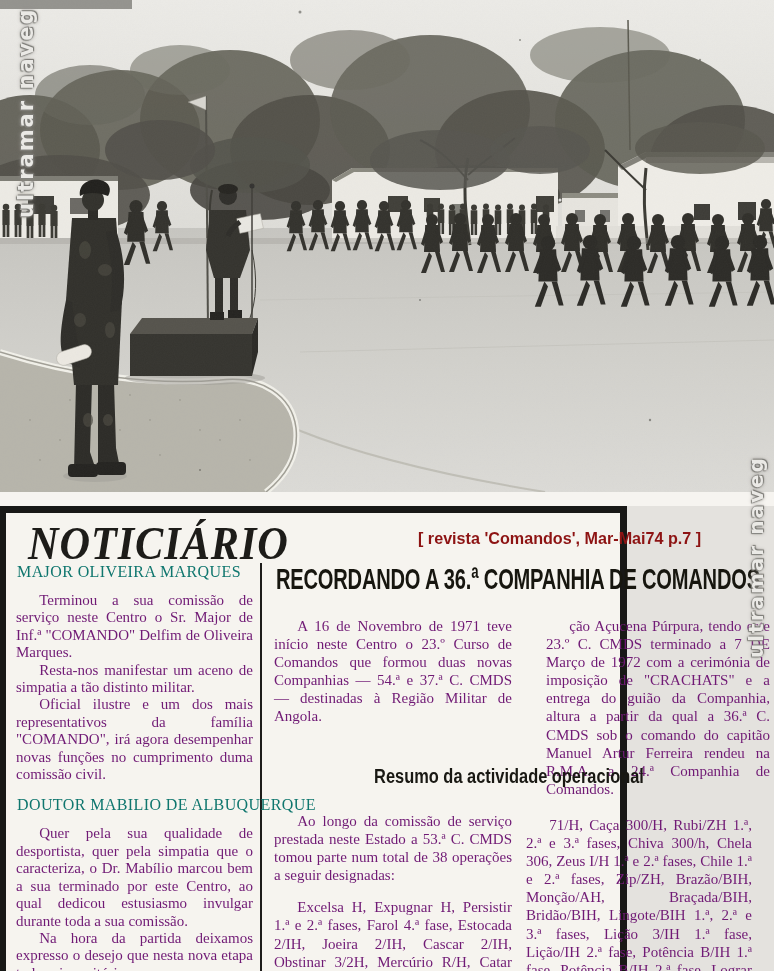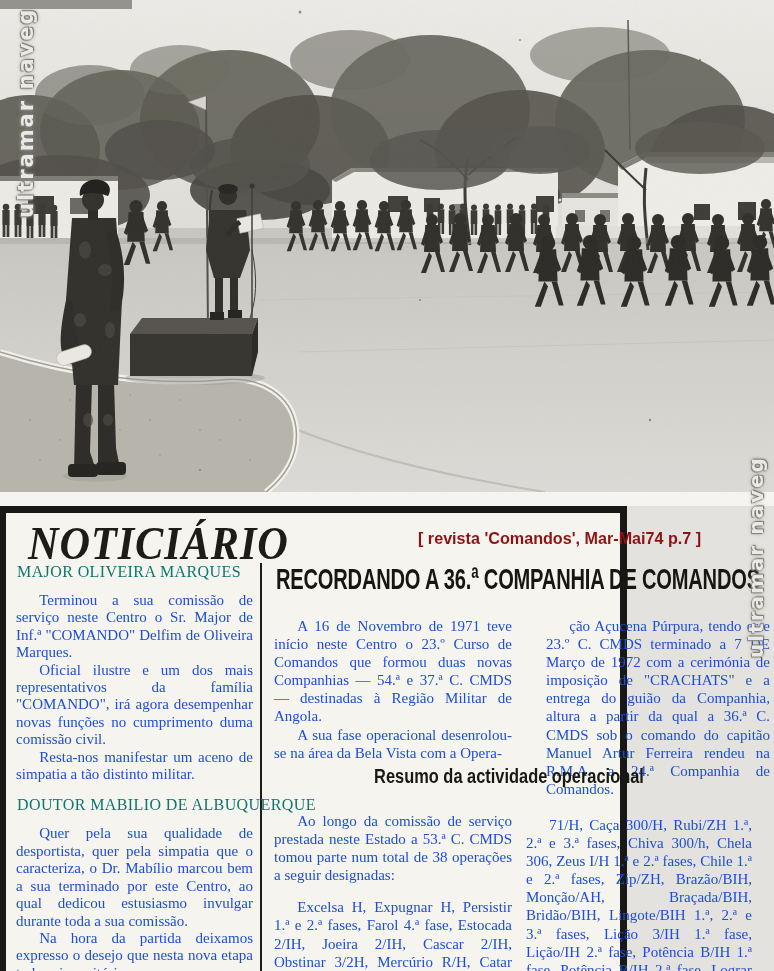--- a/index.html
+++ b/index.html
@@ -44,21 +44,21 @@
   .col-divider{position:absolute;left:254px;top:50px;bottom:0;width:2px;background:#1d1c1a;}
   
   .col1{position:absolute;left:10px;top:46px;width:237px;}
   .col-heading{
     font-family:"Liberation Serif", serif;font-size:16px;letter-spacing:.4px;
     color:#0f766e;margin:4px 0 11px 1px;white-space:nowrap;
   }
   .col-heading.second{margin-top:13px;}
   .bodytext p{
     font-size:15px;line-height:17.4px;text-align:justify;text-indent:1.55em;
-    margin:0;color:#1d4ed8;
+    margin:0;color:#701a75;
   }
   .art-col p{line-height:18.1px;}
   
   .headline{
     position:absolute;left:270px;top:49px;
     font-family:"Liberation Sans", sans-serif;font-weight:bold;font-size:30px;
     letter-spacing:-.3px;color:#17160f;white-space:nowrap;
     transform:scaleX(.67);transform-origin:left top;
   }
   .col2a{position:absolute;left:268px;top:104px;width:238px;}
@@ -315,32 +315,31 @@
 
   <div class="noticiario-title">NOTICIÁRIO</div>
 
   <div class="red-cite">[ revista 'Comandos', Mar-Mai74 p.7 ]</div>
 
   <div class="col-divider"></div>
 
   <div class="col1 bodytext">
     <div class="col-heading">MAJOR OLIVEIRA MARQUES</div>
     <p>Terminou a sua comissão de serviço neste Centro o Sr. Major de Inf.ª "COMANDO" Delfim de Oliveira Marques.</p>
+    <p>Resta-nos manifestar um aceno de simpatia a tão distinto militar.</p>
     <p>Oficial ilustre e um dos mais representativos da família "COMANDO", irá agora desempenhar novas funções no cumprimento duma comissão civil.</p>
-    <p>Resta-nos manifestar um aceno de simpatia a tão distinto militar.</p>
     <div class="col-heading second">DOUTOR MABILIO DE ALBUQUERQUE</div>
     <p>Quer pela sua qualidade de desportista, quer pela simpatia que o caracteriza, o Dr. Mabílio marcou bem a sua terminado por este Centro, ao qual dedicou estusiasmo invulgar durante toda a sua comissão.</p>
     <p>Na hora da partida deixamos expresso o desejo que nesta nova etapa tudo sejam vitórias.</p>
   </div>
 
   <div class="headline">RECORDANDO A 36.ª COMPANHIA DE COMANDOS</div>
 
   <div class="col2a bodytext art-col">
     <p>A 16 de Novembro de 1971 teve início neste Centro o 23.º Curso de Comandos que formou duas novas Companhias — 54.ª e 37.ª C. CMDS — destinadas à Região Militar de Angola.</p>
-    <p>A sua fase operacional desenrolou-se na área da Bela Vista com a Opera-</p>
   </div>
   <div class="col3a bodytext art-col">
     <p>ção Açucena Púrpura, tendo este 23.º C. CMDS terminado a 7 DE Março de 1972 com a cerimónia de imposição de "CRACHATS" e a entrega do guião da Companhia, altura a partir da qual a 36.ª C. CMDS sob o comando do capitão Manuel Artur Ferreira rendeu na R.M.A. a 24.ª Companhia de Comandos.</p>
   </div>
 
   <div class="subhead">Resumo da actividade operacional</div>
 
   <div class="col2b bodytext art-col">
     <p>Ao longo da comissão de serviço prestada neste Estado a 53.ª C. CMDS tomou parte num total de 38 operações a seguir designadas:</p>
     <p class="gap-before">Excelsa H, Expugnar H, Persistir 1.ª e 2.ª fases, Farol 4.ª fase, Estocada 2/IH, Joeira 2/IH, Cascar 2/IH, Obstinar 3/2H, Mercúrio R/H, Catar 300/H, Tucano 21/H, Almedina 300/I, Picar</p>

